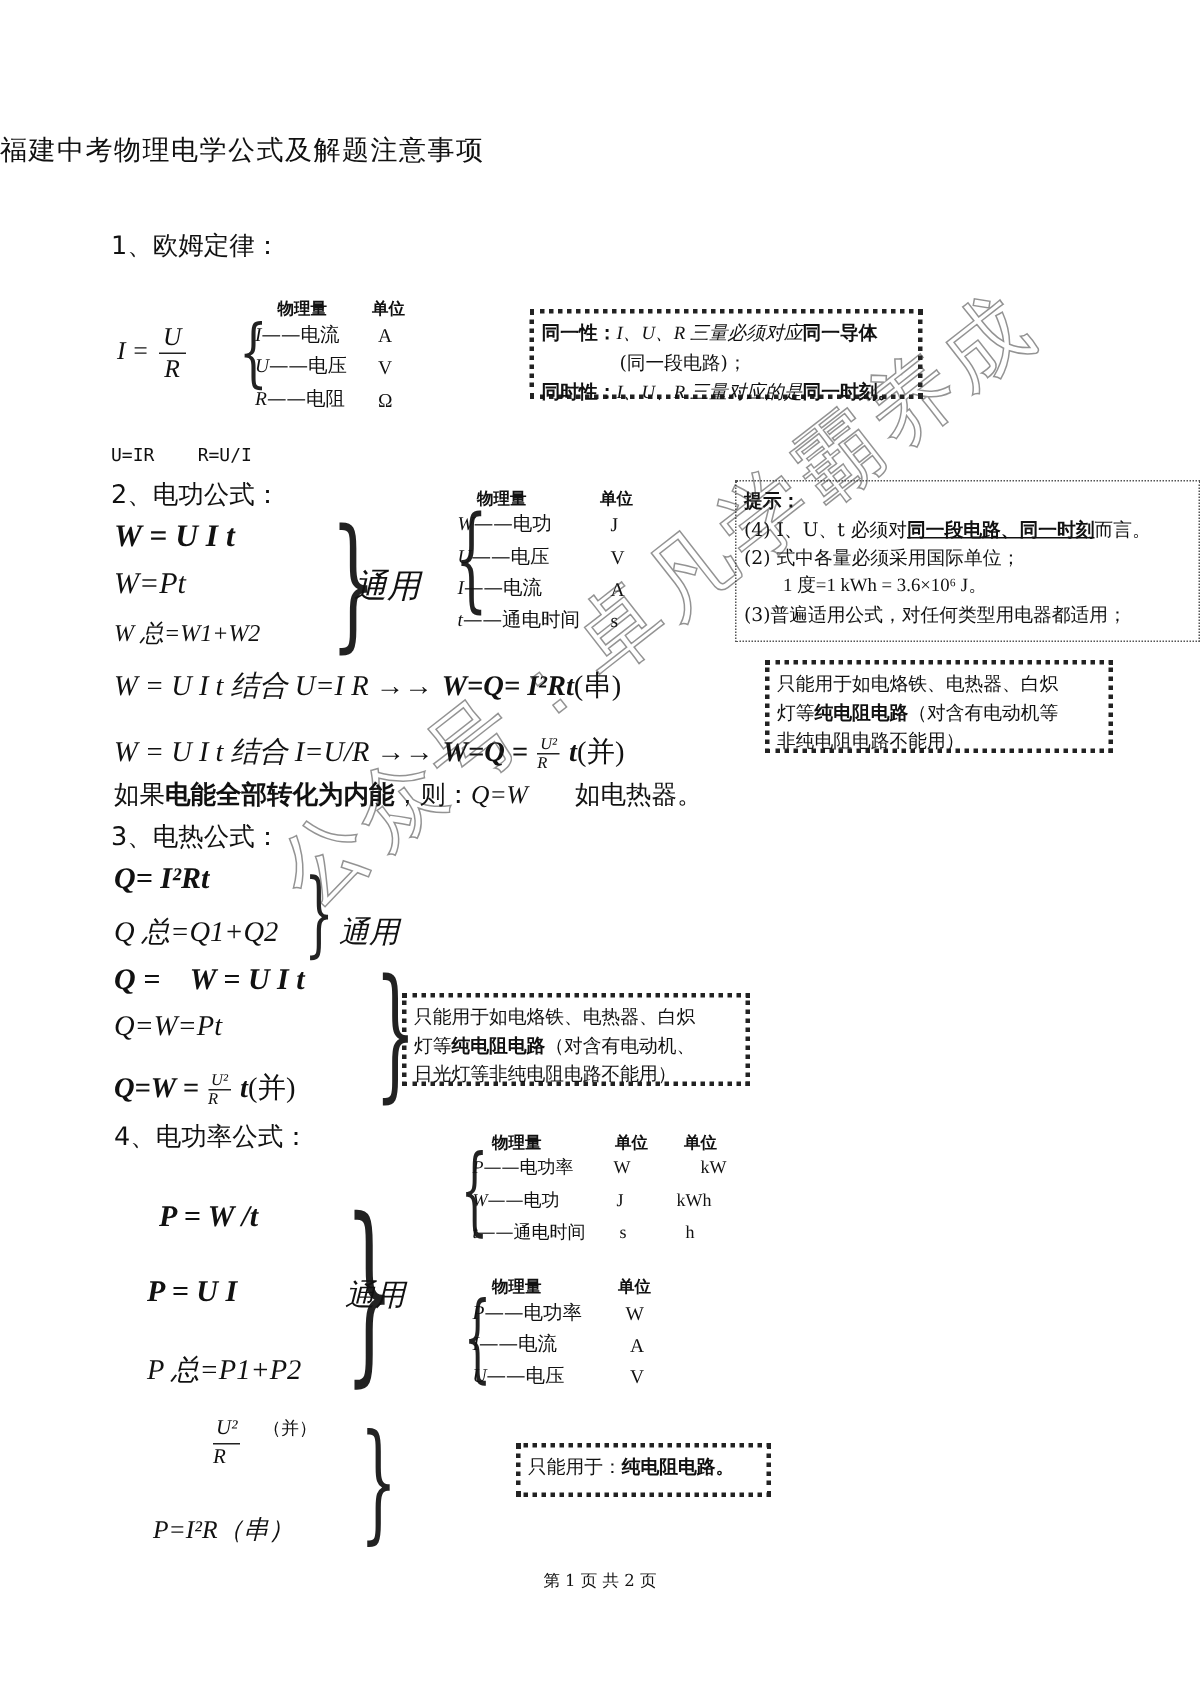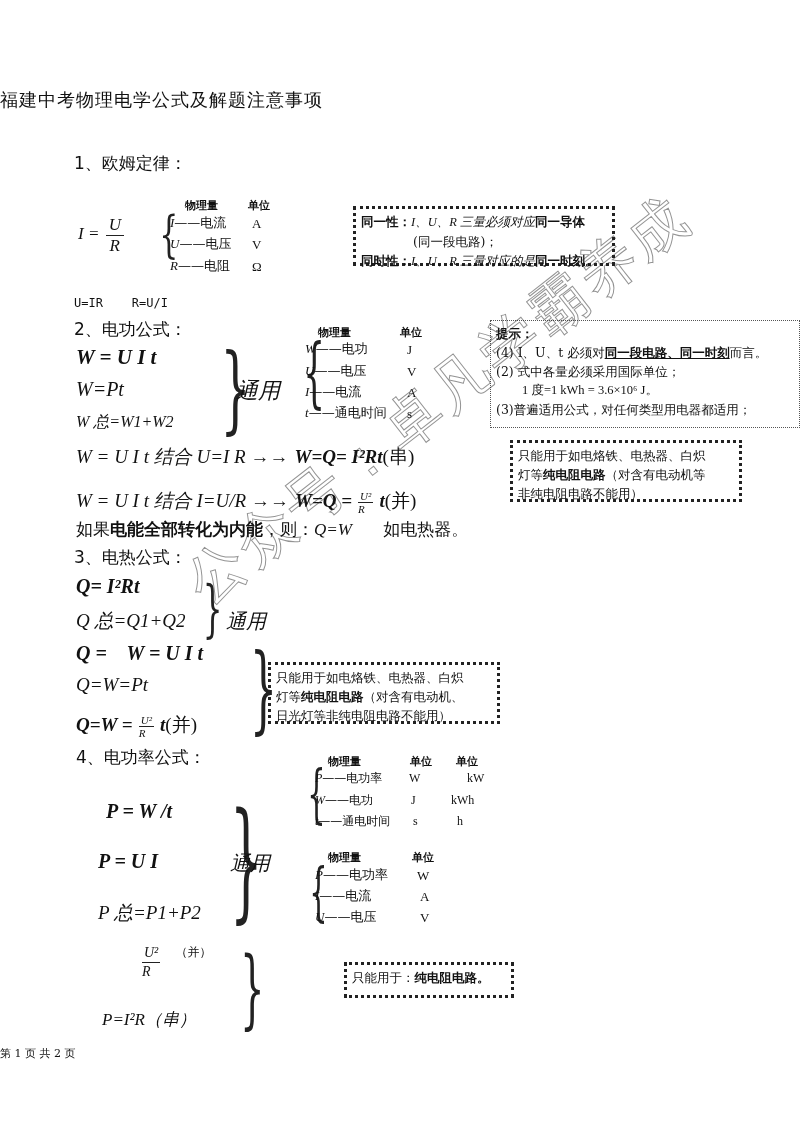--- a/index.html
+++ b/index.html
@@ -15,21 +15,21 @@
     .unit { font-family: "Liberation Serif", serif; font-size: 13px; }
     .dotbox { position: absolute; border: 3px dotted #222; box-sizing: border-box; padding: 3px 5px; font-size: 12.5px; line-height: 19px; font-family: "DejaVu Serif", serif; }
     .thinbox { position: absolute; border: 1px dotted #555; box-sizing: border-box; padding: 3px 5px; font-size: 12.5px; line-height: 19px; font-family: "DejaVu Serif", serif; margin-left: 41px; }
     .bold { font-weight: bold; }
     .u { text-decoration: underline; font-weight: bold; }
     .brace { position: absolute; font-family: "DejaVu Serif", serif; color: #222; }
     .frac { display: inline-block; vertical-align: middle; font-size: 11px; font-family: "Liberation Serif", serif; font-style: italic; line-height: 12px; }
     .frac .num { display: block; border-bottom: 1px solid #222; padding: 0 2px; }
     .frac .den { display: block; }
     .watermark { position: absolute; left: 170px; top: 560px; font-family: "DejaVu Sans", sans-serif; font-size: 58px; color: rgba(60,60,60,0.55); transform: rotate(-38deg); transform-origin: left top; letter-spacing: 4px; -webkit-text-stroke: 1px rgba(40,40,40,0.5); color: transparent; }
-    .footer { left: 0; width: 800px; top: 1046px; text-align: left; font-size: 11px; font-family: "DejaVu Serif", serif; }
+    .footer { left: 0; width: 800px; top: 1046px; text-align: center; font-size: 11px; font-family: "DejaVu Serif", serif; }
   </style>
 </head>
 <body>
 
 <div class="abs title">福建中考物理电学公式及解题注意事项</div>
 
 <div class="abs h" style="left:74px;top:152px;">1、欧姆定律：</div>
 
 <div class="abs math" style="left:78px;top:215px;font-size:17px;">
   <span>I =</span>

